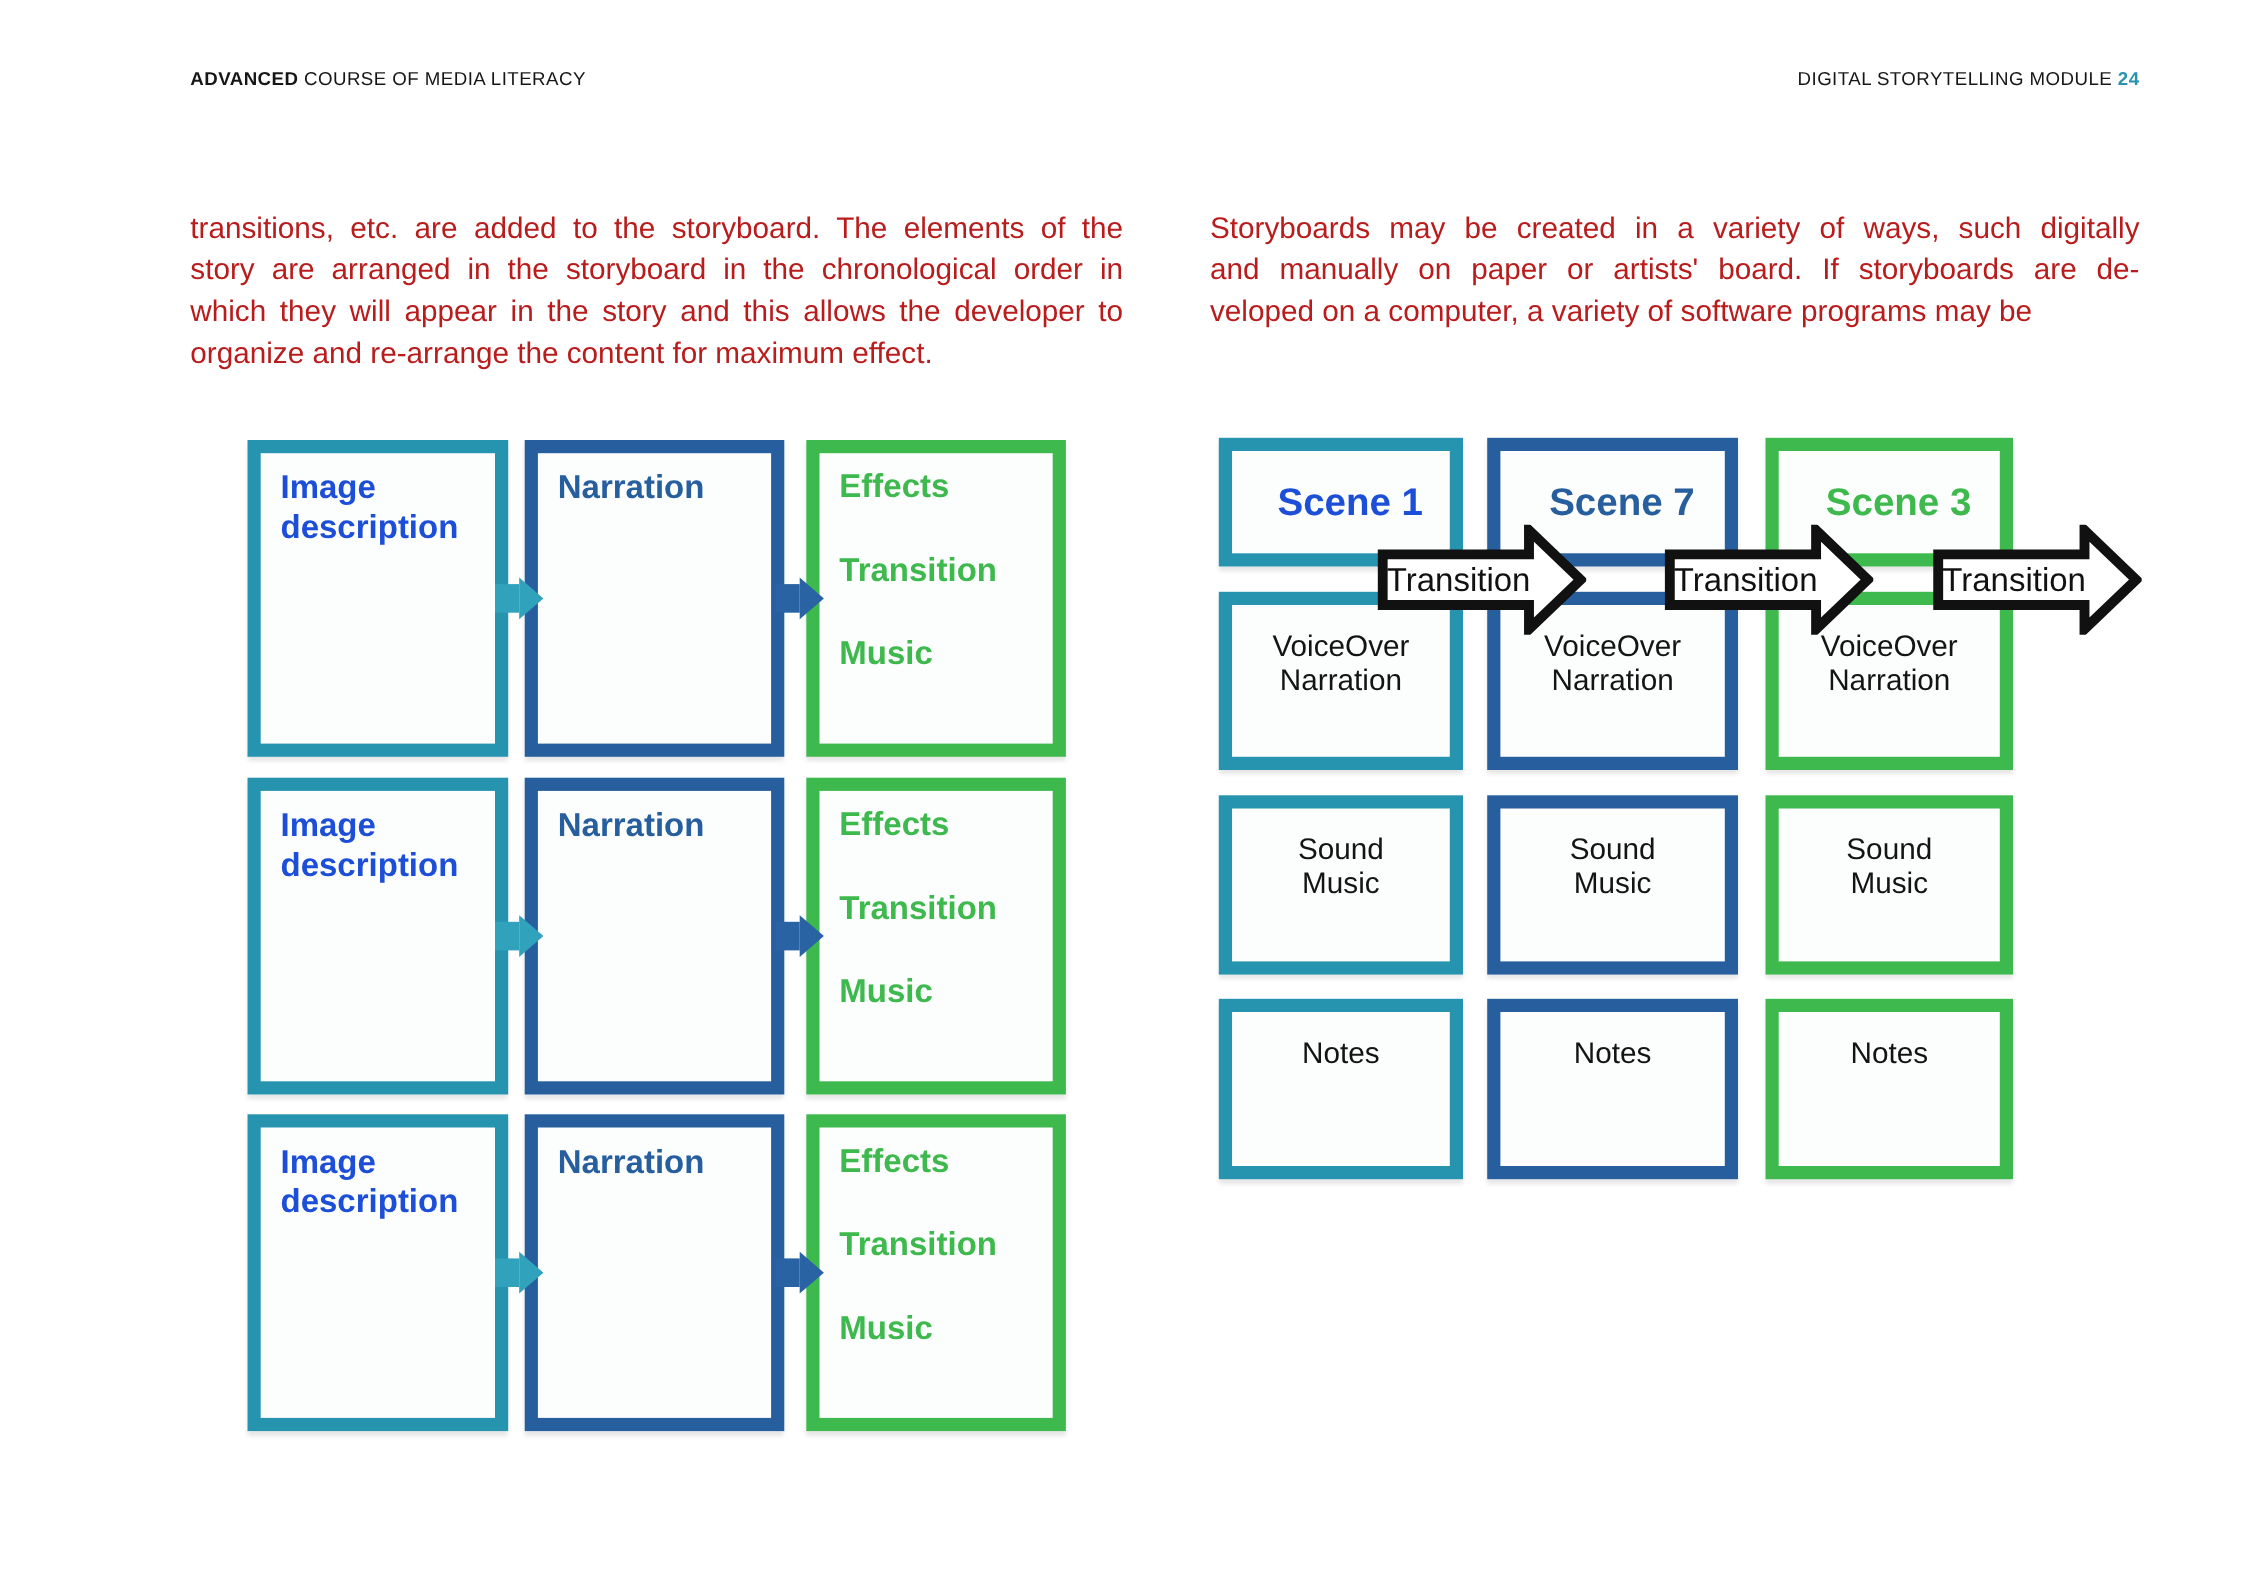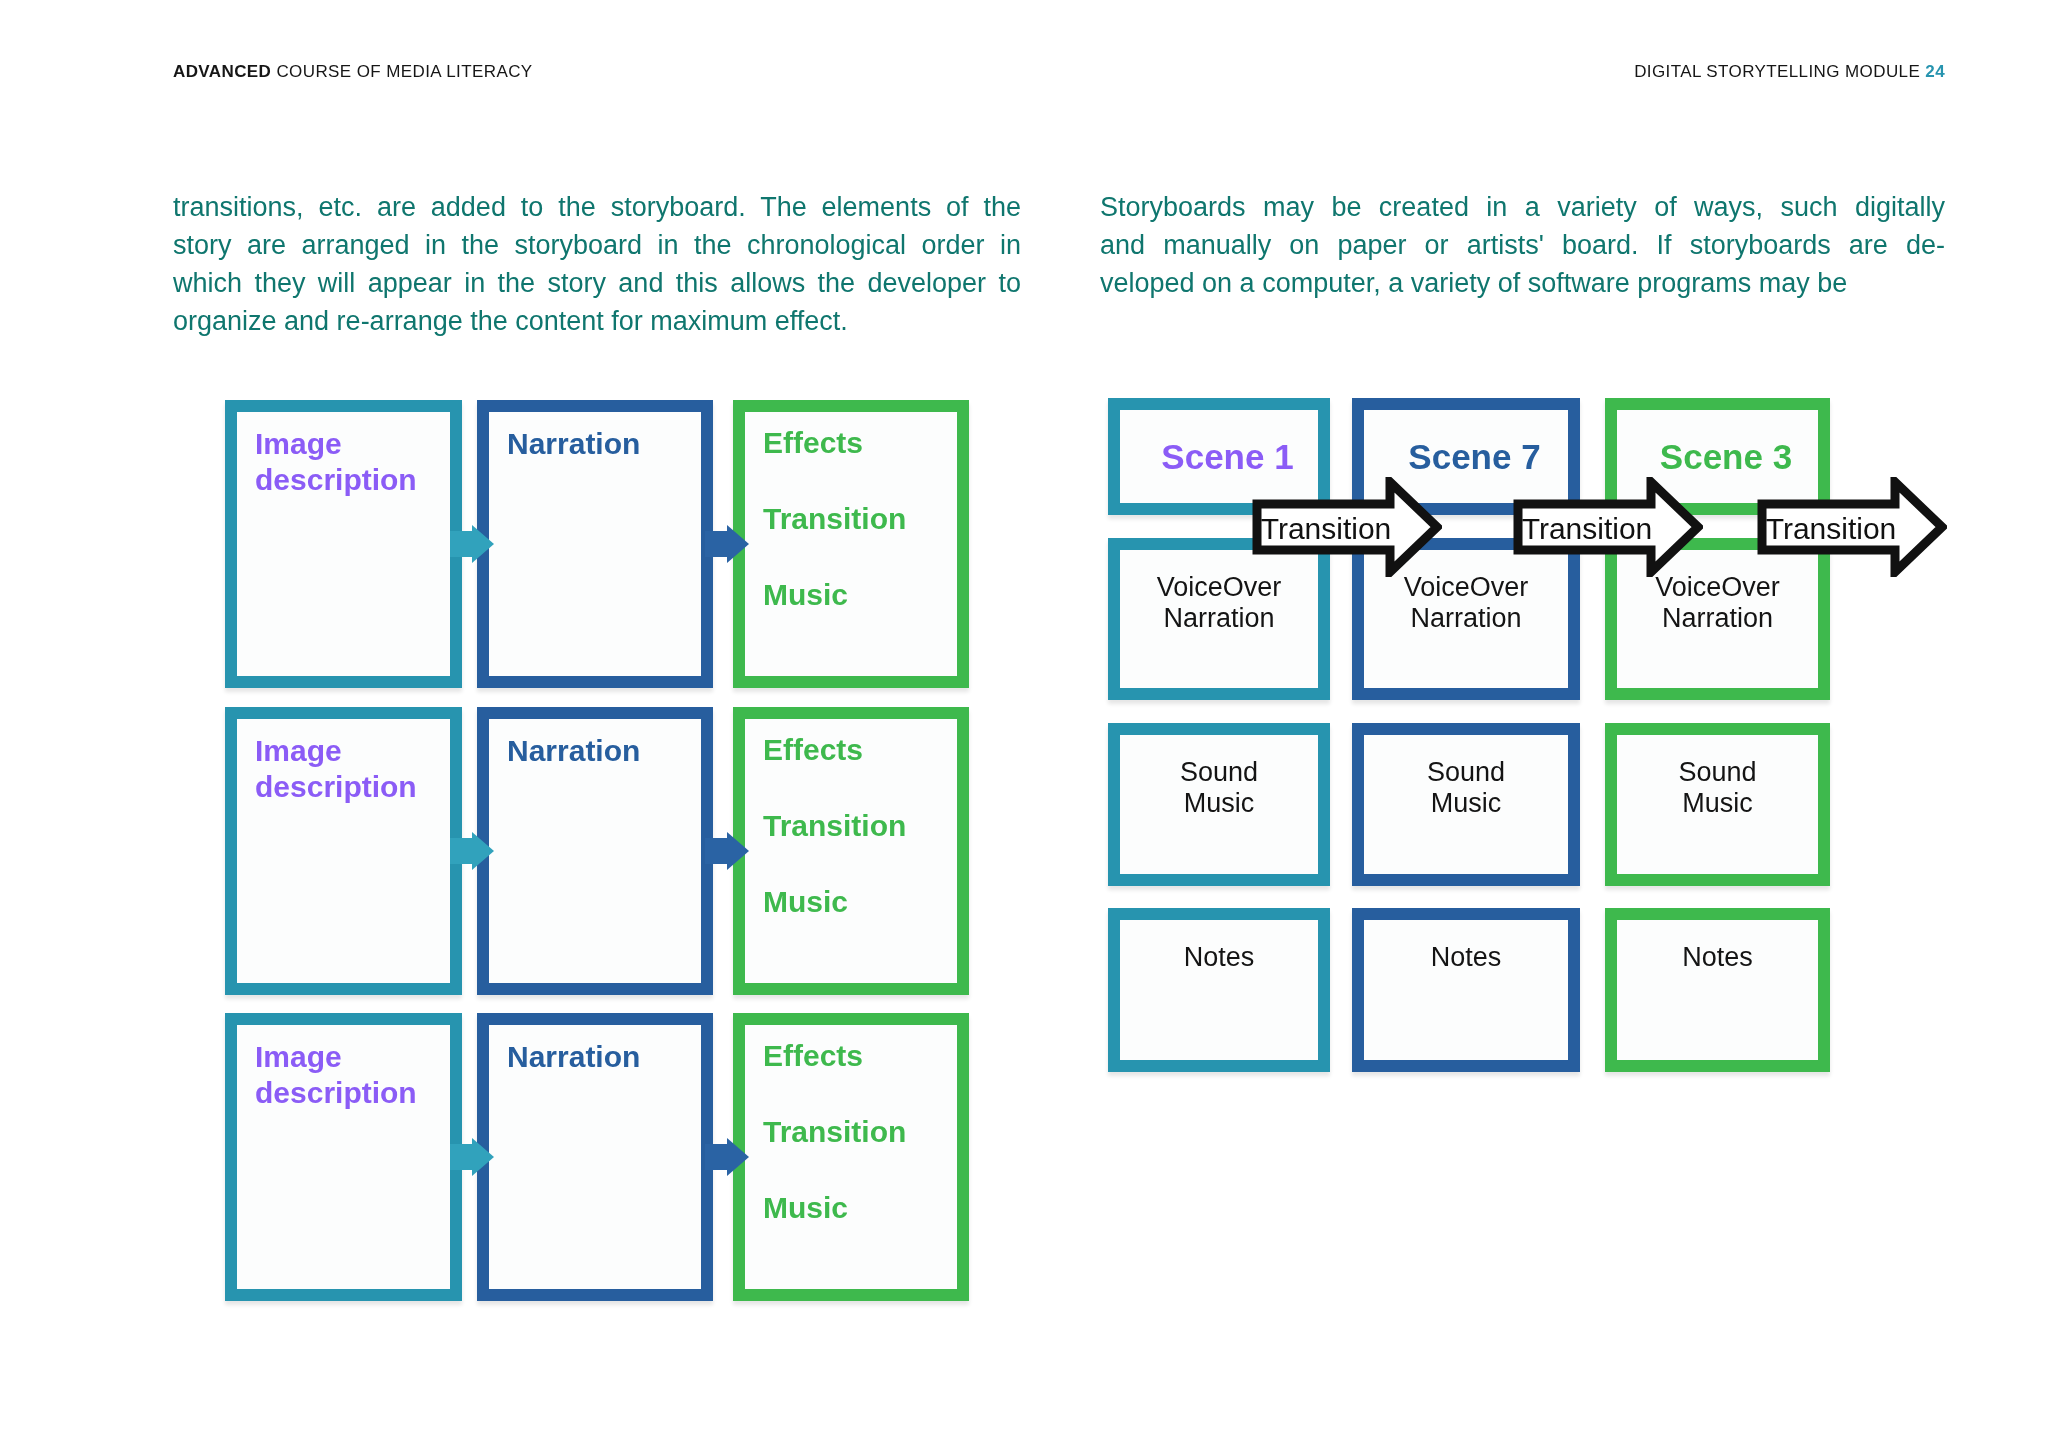--- a/index.html
+++ b/index.html
@@ -7,35 +7,35 @@
         font-family:"Liberation Sans", sans-serif;color:#1d1d1d;}
 
   
   .hdr{position:absolute;top:62px;font-size:17px;letter-spacing:.4px;color:#161616;white-space:nowrap;}
   .hdr .bold{font-weight:bold;}
   .hdr-left{left:173px;}
   .hdr-right{right:103px;text-align:right;}
   .pagenum{font-weight:bold;color:#2794AF;}
 
   
-  .para{position:absolute;top:188px;font-size:27px;line-height:38px;color:#0f766e;}
+  .para{position:absolute;top:188px;font-size:27px;line-height:38px;color:#b91c1c;}
   .para-left{left:173px;width:848px;}
   .para-right{left:1100px;width:845px;}
   .para-line{text-align:justify;text-align-last:justify;}
   .para div:last-child{text-align-last:left;}
 
   
   .lbox,.rbox{position:absolute;box-sizing:border-box;background:#fcfdfd;
               box-shadow:0 4px 4px rgba(0,0,0,0.10);}
   .lbox{border:12px solid;padding:14px 18px;}
   .rbox{border:12px solid;padding:22px 10px;text-align:center;}
   .b-teal{border-color:#2794AF;}
   .b-blue{border-color:#275E9E;}
   .b-green{border-color:#3EB94D;}
-  .t-teal{color:#8b5cf6;}
+  .t-teal{color:#1d4ed8;}
   .t-blue{color:#275E9E;}
   .t-green{color:#3EB94D;}
 
   .lbl{font-weight:bold;font-size:30px;line-height:36px;}
   .fx-line{margin-bottom:42px;line-height:34px;}
   .fx-line:last-child{margin-bottom:0;}
 
   .rhead{display:flex;align-items:center;justify-content:center;padding:0;}
   .scene{font-weight:bold;font-size:35px;margin-left:17px;}
   .cell-line{font-size:27px;line-height:31px;color:#141414;}

